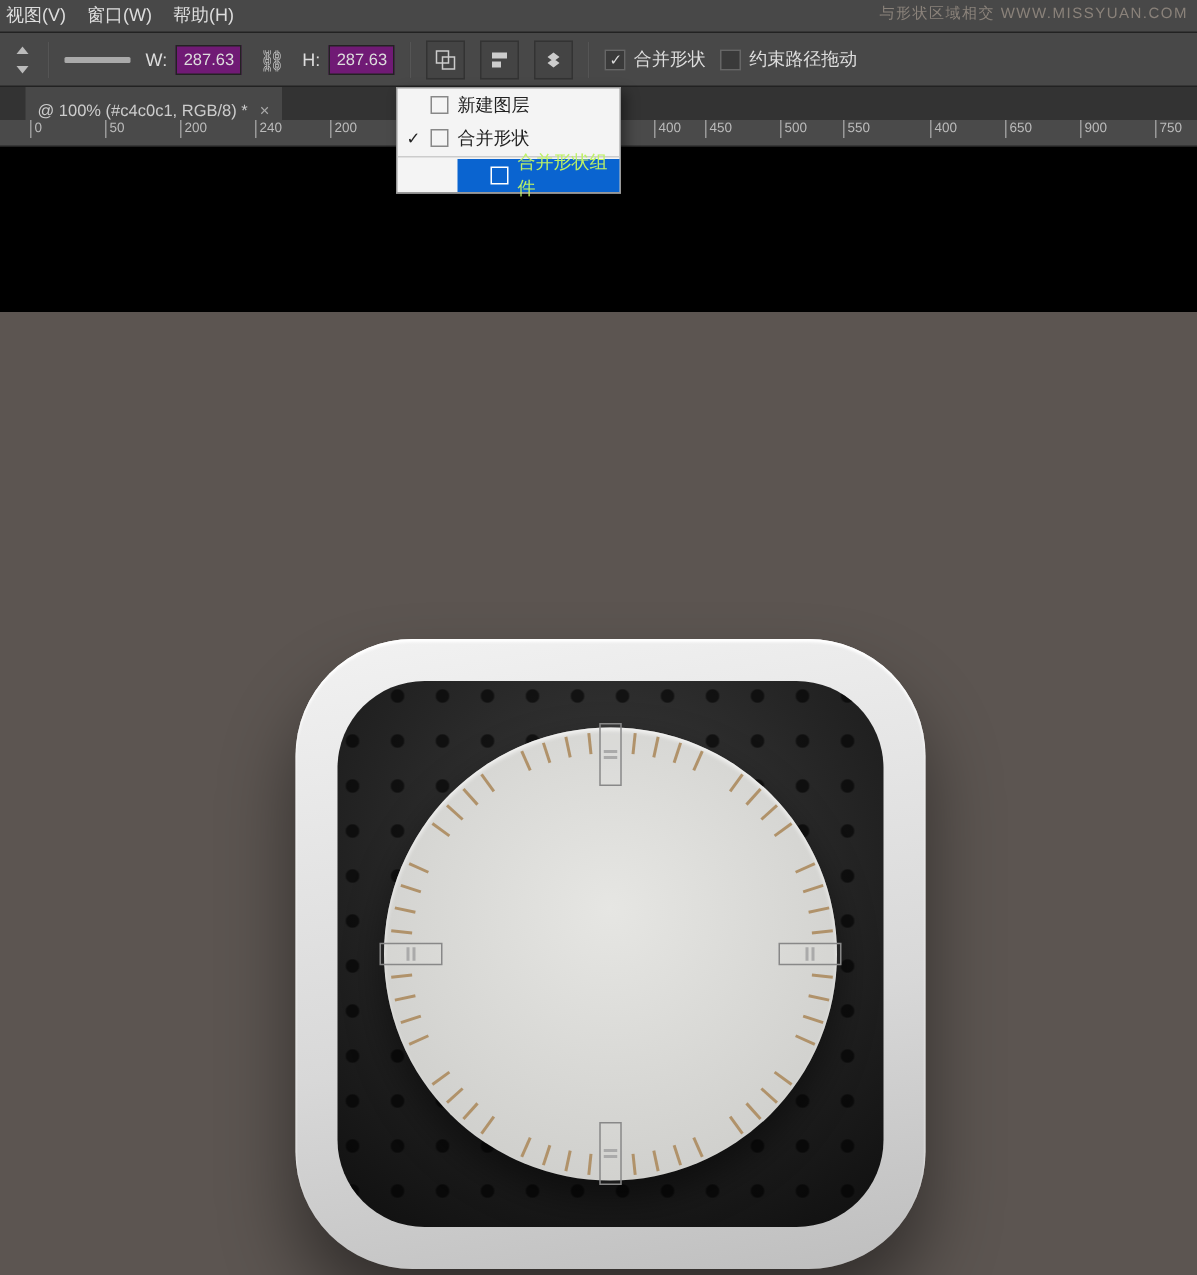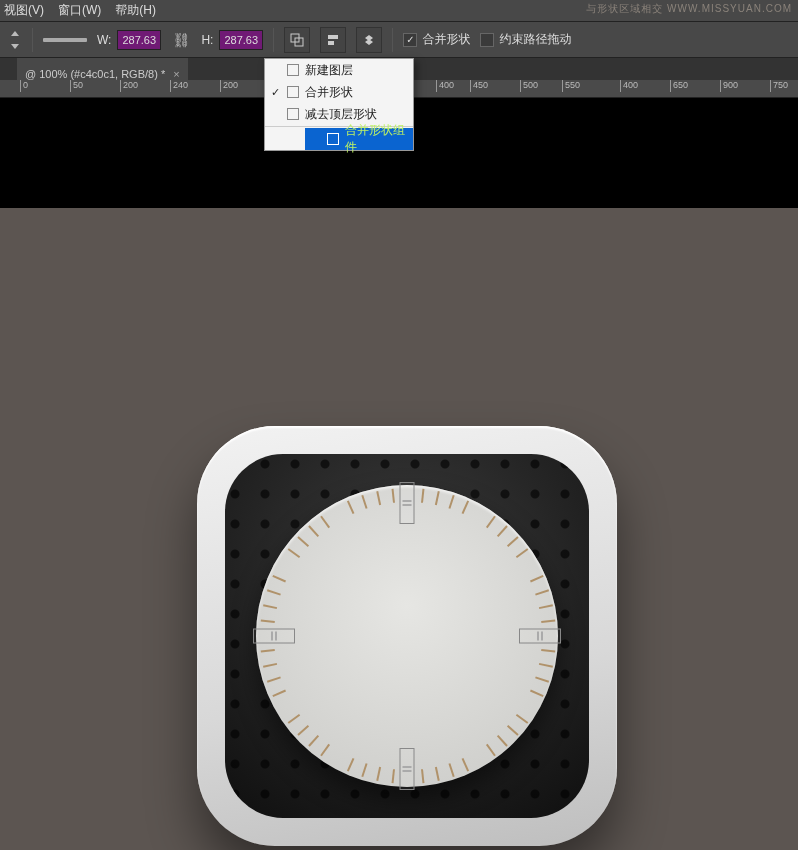--- a/index.html
+++ b/index.html
@@ -224,24 +224,20 @@
 <div class="dropdown" id="dd">
     <div class="dd-item">
       <span class="i"></span>
       <span>新建图层</span>
     </div>
     <div class="dd-item">
       <span class="dd-check">✓</span>
       <span class="i"></span>
       <span>合并形状</span>
     </div>
-    <div class="dd-item">
-      <span class="i"></span>
-      <span>减去顶层形状</span>
-    </div>
     <div class="dd-divider"></div>
     <div class="dd-item sel-hl">
       <span class="i"></span>
       <span>合并形状组件</span>
     </div>
   </div>
 
 <div class="watermark">
   <span>与形状区域相交</span> <span>WWW.MISSYUAN.COM</span>
 </div>

